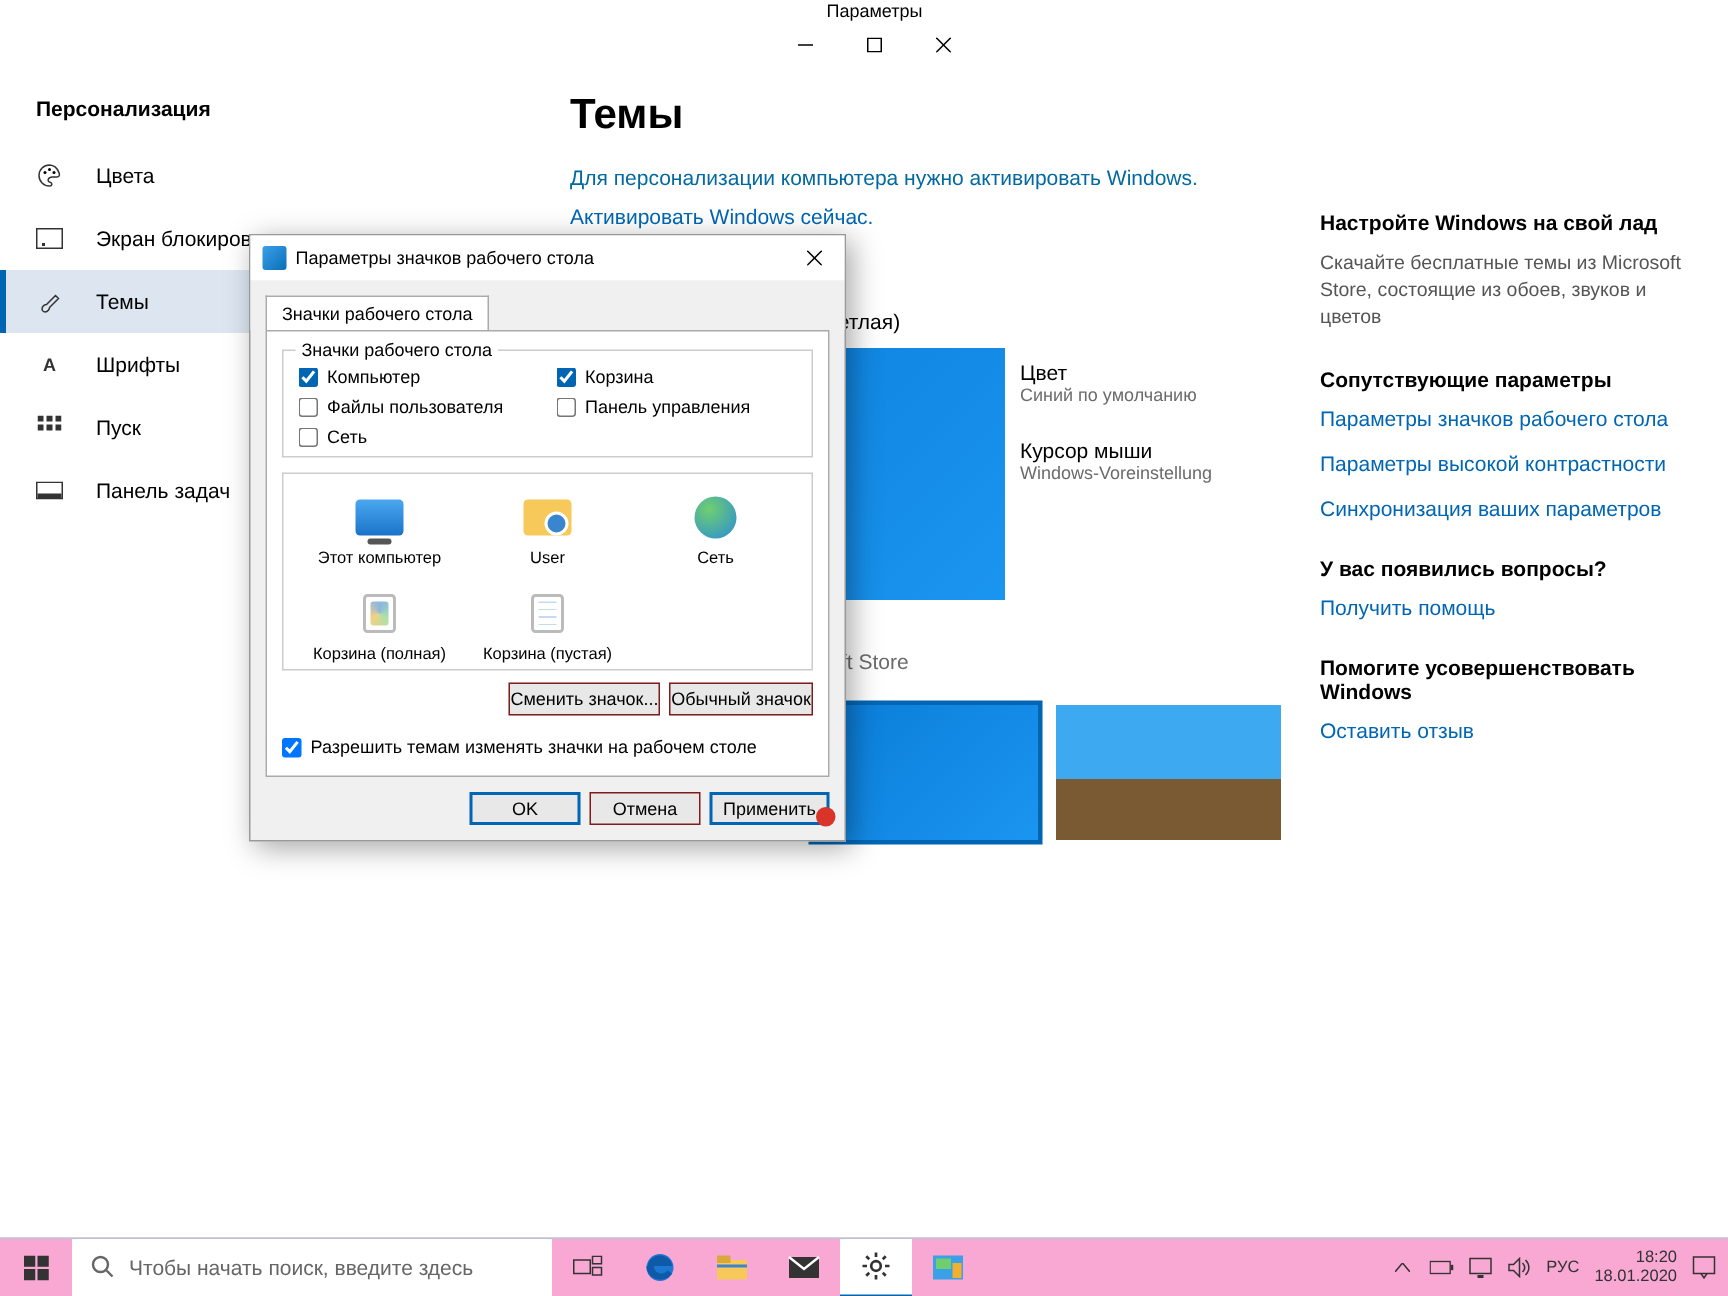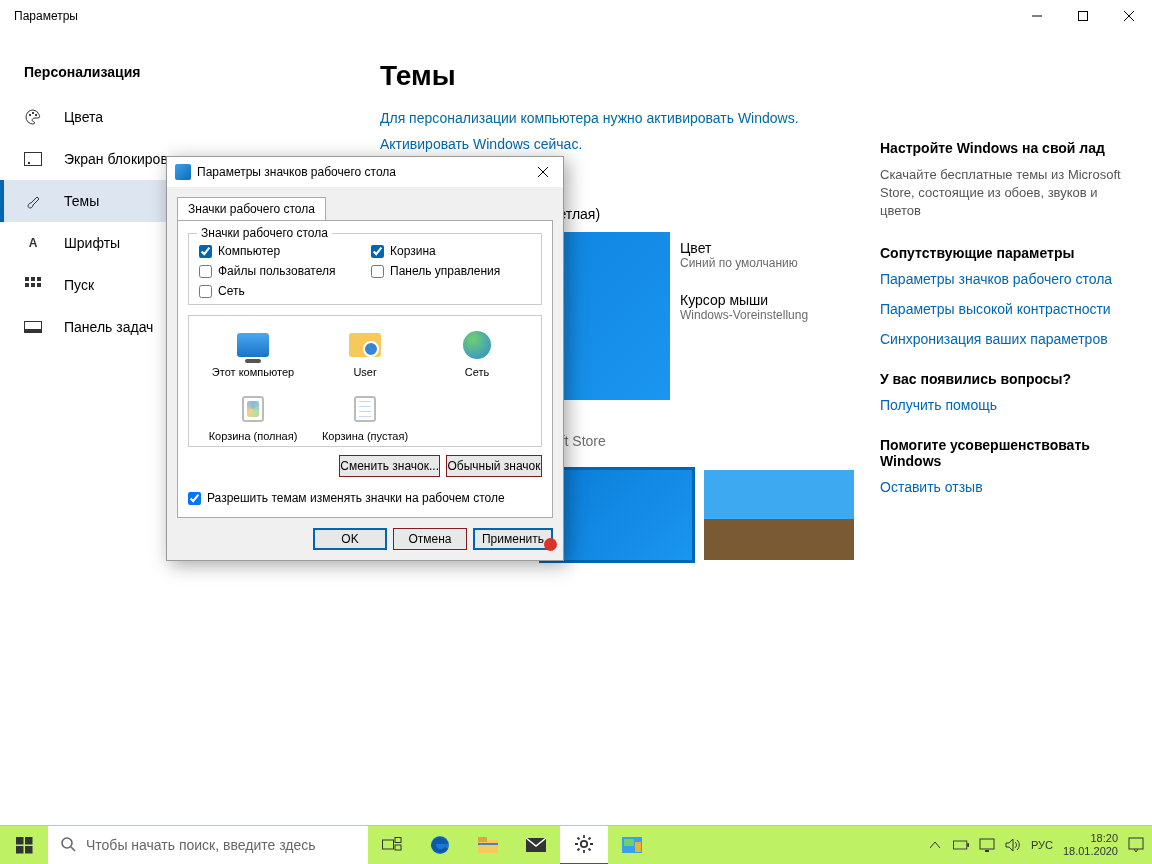--- a/index.html
+++ b/index.html
@@ -1,20 +1,20 @@
 <!DOCTYPE html>
 <html><head>
 <meta charset="utf-8">
 <style>
 * { box-sizing: border-box; margin: 0; padding: 0; font-family: "Segoe UI", sans-serif; }
 body { width: 1152px; height: 864px; background: #fff; overflow: hidden; position: relative; font-size: 14px; color: #000; }
 
 
 .settings-window { position: absolute; top: 0; left: 0; width: 1152px; height: 825px; background: #fff; }
-.titlebar { height: 32px; display: flex; align-items: center; padding-left: 14px; color: #000; font-size: 12px; }
+.titlebar { height: 32px; display: flex; align-items: center; padding-left: 14px; color: #000; font-size: 12px; flex-direction: column; }
 .titlebar .caption { flex: 1; }
 .win-btns { display: flex; }
 .win-btn { width: 46px; height: 32px; display: flex; align-items: center; justify-content: center; color: #000; }
 .win-btn svg { width: 10px; height: 10px; }
 
 .settings-body { display: flex; height: calc(100% - 32px); }
 .sidebar { width: 320px; padding-top: 22px; }
 .home-row { display: flex; align-items: center; gap: 18px; padding: 8px 24px 18px 24px; font-size: 14px; }
 .home-row .icon { width: 20px; height: 20px; display: flex; align-items: center; justify-content: center; }
 .search-wrap { margin: 0 24px 18px 24px; position: relative; }
@@ -80,21 +80,21 @@
 .ico-bin.empty::after { content:""; position:absolute; inset:3px; background:repeating-linear-gradient(0deg,#3a85d0,#3a85d0 1px,transparent 1px,transparent 5px); opacity:.3; }
 
 .btn-row { display: flex; justify-content: flex-end; gap: 6px; margin-top: 8px; }
 .dlg-btn { min-width: 96px; height: 22px; background: #e8e8e8; border: 1px solid #7f1d1d; font-size: 12px; }
 .dlg-btn.primary { border: 2px solid #0066b4; }
 .allow-check { display: flex; align-items: center; gap: 6px; font-size: 12px; margin-top: 14px; }
 .dlg-footer { display: flex; justify-content: flex-end; gap: 6px; padding: 0 10px 10px 10px; position: relative; }
 .red-dot { position: absolute; right: 6px; top: 10px; width: 13px; height: 13px; background: #d8342a; border-radius: 50%; }
 
 
-.taskbar { position: absolute; left: 0; bottom: 0; width: 1152px; height: 39px; background: #bef264; display: flex; align-items: center; border-top: 1px solid #b8c6d4; }
+.taskbar { position: absolute; left: 0; bottom: 0; width: 1152px; height: 39px; background: #f9a8d4; display: flex; align-items: center; border-top: 1px solid #b8c6d4; }
 .tb-start { width: 48px; height: 39px; display: flex; align-items: center; justify-content: center; }
 .tb-search { flex: 0 0 320px; height: 39px; background: #fff; display: flex; align-items: center; gap: 10px; padding: 0 12px; color: #666; font-size: 14px; }
 .tb-icons { display: flex; }
 .tb-icon { width: 48px; height: 39px; display: flex; align-items: center; justify-content: center; }
 .tb-icon.active { background: #fff; border-bottom: 2px solid #0066b4; }
 .tray { margin-left: auto; display: flex; align-items: center; gap: 10px; padding-right: 8px; font-size: 11px; color: #333; }
 .tray .clock { text-align: right; line-height: 1.2; }
 .tray-ico { width: 16px; height: 16px; display:flex; align-items:center; justify-content:center; }
 </style>
 </head>

